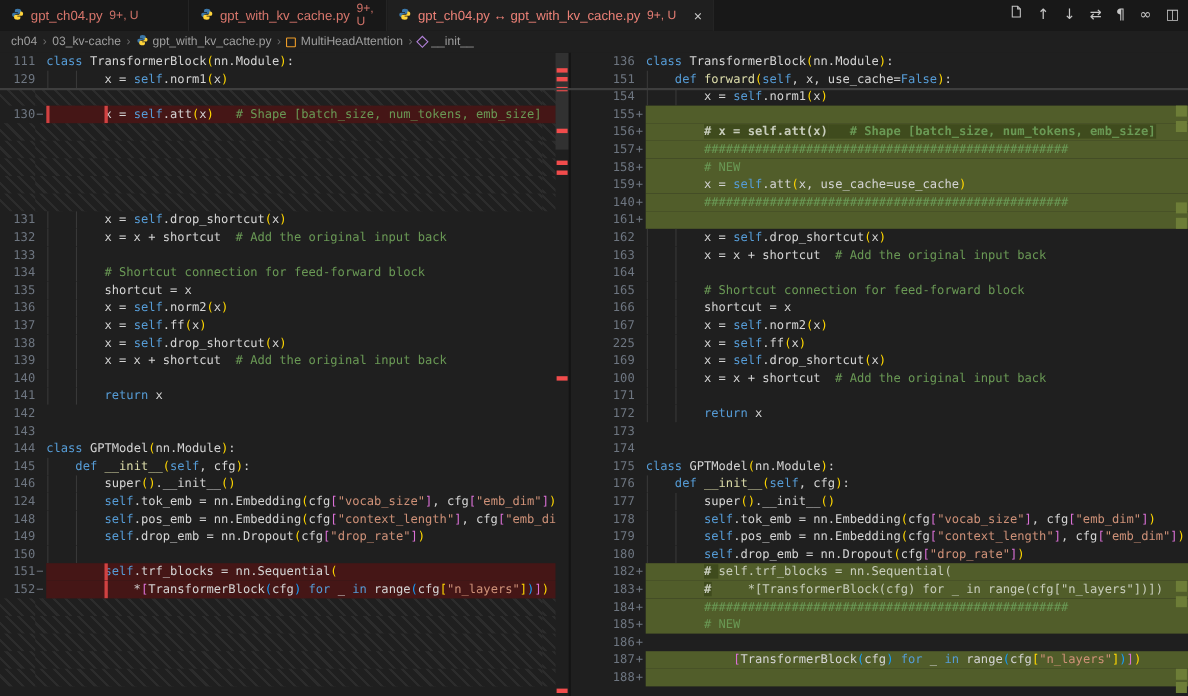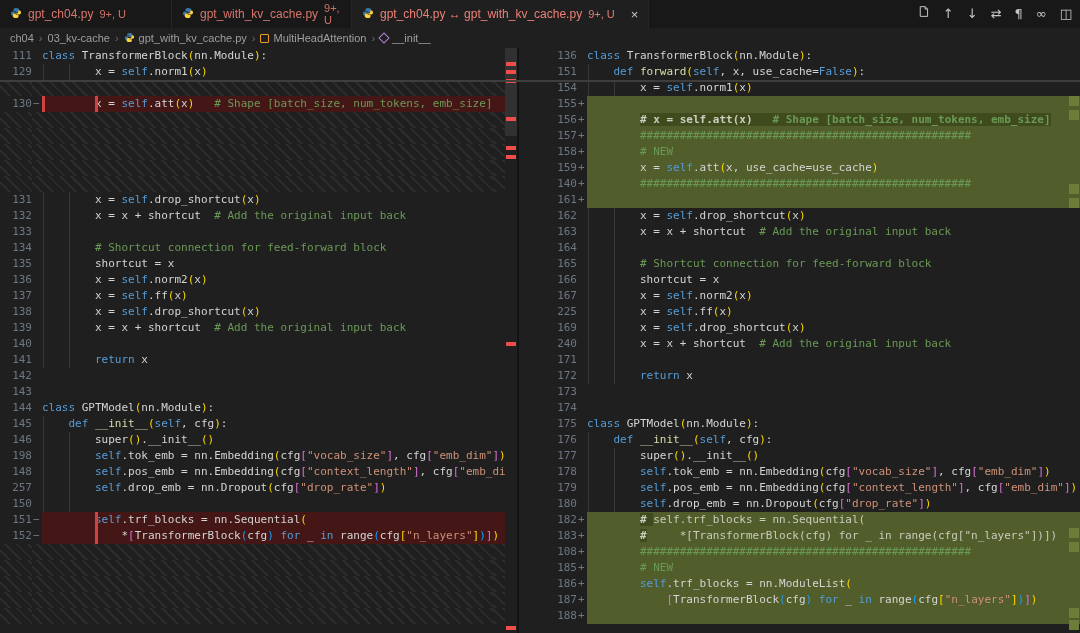--- a/index.html
+++ b/index.html
@@ -237,31 +237,31 @@
         <span class="ln">145</span>
         <span class="sign"></span>
         <div class="code"><i class="guide" style="left: 1px;"></i><span class="seg t-w">    </span><span class="seg t-k">def</span><span class="seg t-f"> __init__</span><span class="seg t-p1">(</span><span class="seg t-k">self</span><span class="seg t-w">, cfg</span><span class="seg t-p1">)</span><span class="seg t-w">:</span></div>
       </div>
       <div class="row ctx">
         <span class="ln">146</span>
         <span class="sign"></span>
         <div class="code"><i class="guide" style="left: 1px;"></i><i class="guide" style="left: 27.468px;"></i><span class="seg t-w">        super</span><span class="seg t-p1">()</span><span class="seg t-w">.__init__</span><span class="seg t-p1">()</span></div>
       </div>
       <div class="row ctx">
-        <span class="ln">198</span>
+        <span class="ln">124</span>
         <span class="sign"></span>
         <div class="code"><i class="guide" style="left: 1px;"></i><i class="guide" style="left: 27.468px;"></i><span class="seg t-w">        </span><span class="seg t-k">self</span><span class="seg t-w">.tok_emb = nn.Embedding</span><span class="seg t-p1">(</span><span class="seg t-w">cfg</span><span class="seg t-p2">[</span><span class="seg t-s">"vocab_size"</span><span class="seg t-p2">]</span><span class="seg t-w">, cfg</span><span class="seg t-p2">[</span><span class="seg t-s">"emb_dim"</span><span class="seg t-p2">]</span><span class="seg t-p1">)</span></div>
       </div>
       <div class="row ctx">
         <span class="ln">148</span>
         <span class="sign"></span>
         <div class="code"><i class="guide" style="left: 1px;"></i><i class="guide" style="left: 27.468px;"></i><span class="seg t-w">        </span><span class="seg t-k">self</span><span class="seg t-w">.pos_emb = nn.Embedding</span><span class="seg t-p1">(</span><span class="seg t-w">cfg</span><span class="seg t-p2">[</span><span class="seg t-s">"context_length"</span><span class="seg t-p2">]</span><span class="seg t-w">, cfg</span><span class="seg t-p2">[</span><span class="seg t-s">"emb_dim"</span></div>
       </div>
       <div class="row ctx">
-        <span class="ln">257</span>
+        <span class="ln">149</span>
         <span class="sign"></span>
         <div class="code"><i class="guide" style="left: 1px;"></i><i class="guide" style="left: 27.468px;"></i><span class="seg t-w">        </span><span class="seg t-k">self</span><span class="seg t-w">.drop_emb = nn.Dropout</span><span class="seg t-p1">(</span><span class="seg t-w">cfg</span><span class="seg t-p2">[</span><span class="seg t-s">"drop_rate"</span><span class="seg t-p2">]</span><span class="seg t-p1">)</span></div>
       </div>
       <div class="row ctx">
         <span class="ln">150</span>
         <span class="sign"></span>
         <div class="code"><i class="guide" style="left: 1px;"></i><i class="guide" style="left: 27.468px;"></i></div>
       </div>
       <div class="row del">
         <span class="ln">151</span>
@@ -390,21 +390,21 @@
         <span class="ln">225</span>
         <span class="sign"></span>
         <div class="code"><i class="guide" style="left: 1px;"></i><i class="guide" style="left: 27.468px;"></i><span class="seg t-w">        x = </span><span class="seg t-k">self</span><span class="seg t-w">.ff</span><span class="seg t-p1">(</span><span class="seg t-w">x</span><span class="seg t-p1">)</span></div>
       </div>
       <div class="row ctx">
         <span class="ln">169</span>
         <span class="sign"></span>
         <div class="code"><i class="guide" style="left: 1px;"></i><i class="guide" style="left: 27.468px;"></i><span class="seg t-w">        x = </span><span class="seg t-k">self</span><span class="seg t-w">.drop_shortcut</span><span class="seg t-p1">(</span><span class="seg t-w">x</span><span class="seg t-p1">)</span></div>
       </div>
       <div class="row ctx">
-        <span class="ln">240</span>
+        <span class="ln">100</span>
         <span class="sign"></span>
         <div class="code"><i class="guide" style="left: 1px;"></i><i class="guide" style="left: 27.468px;"></i><span class="seg t-w">        x = x + shortcut  </span><span class="seg t-c"># Add the original input back</span></div>
       </div>
       <div class="row ctx">
         <span class="ln">171</span>
         <span class="sign"></span>
         <div class="code"><i class="guide" style="left: 1px;"></i><i class="guide" style="left: 27.468px;"></i></div>
       </div>
       <div class="row ctx">
         <span class="ln">172</span>
@@ -455,33 +455,32 @@
         <span class="ln">182</span>
         <span class="sign">+</span>
         <div class="code"><span class="seg t-w">        </span><span class="seg t-cp dk"># </span><span class="seg t-cp">self.trf_blocks = nn.Sequential(</span></div>
       </div>
       <div class="row add">
         <span class="ln">183</span>
         <span class="sign">+</span>
         <div class="code"><span class="seg t-w">        </span><span class="seg t-cp dk">#</span><span class="seg t-cp">     *[TransformerBlock(cfg) for _ in range(cfg["n_layers"])])</span></div>
       </div>
       <div class="row add">
-        <span class="ln">108</span>
+        <span class="ln">184</span>
         <span class="sign">+</span>
         <div class="code"><span class="seg t-w">        </span><span class="seg t-c">##################################################</span></div>
       </div>
       <div class="row add">
         <span class="ln">185</span>
         <span class="sign">+</span>
         <div class="code"><span class="seg t-w">        </span><span class="seg t-c"># NEW</span></div>
       </div>
       <div class="row add">
         <span class="ln">186</span>
         <span class="sign">+</span>
-        <div class="code"><span class="seg t-w">        </span><span class="seg t-k">self</span><span class="seg t-w">.trf_blocks = nn.ModuleList</span><span class="seg t-p1">(</span></div>
       </div>
       <div class="row add">
         <span class="ln">187</span>
         <span class="sign">+</span>
         <div class="code"><span class="seg t-w">            </span><span class="seg t-p2">[</span><span class="seg t-w">TransformerBlock</span><span class="seg t-p3">(</span><span class="seg t-w">cfg</span><span class="seg t-p3">)</span><span class="seg t-w"> </span><span class="seg t-k">for</span><span class="seg t-w"> _ </span><span class="seg t-k">in</span><span class="seg t-w"> range</span><span class="seg t-p3">(</span><span class="seg t-w">cfg</span><span class="seg t-p1">[</span><span class="seg t-s">"n_layers"</span><span class="seg t-p1">]</span><span class="seg t-p3">)</span><span class="seg t-p2">]</span><span class="seg t-p1">)</span></div>
       </div>
       <div class="row add">
         <span class="ln">188</span>
         <span class="sign">+</span>
         <div class="code"></div>

